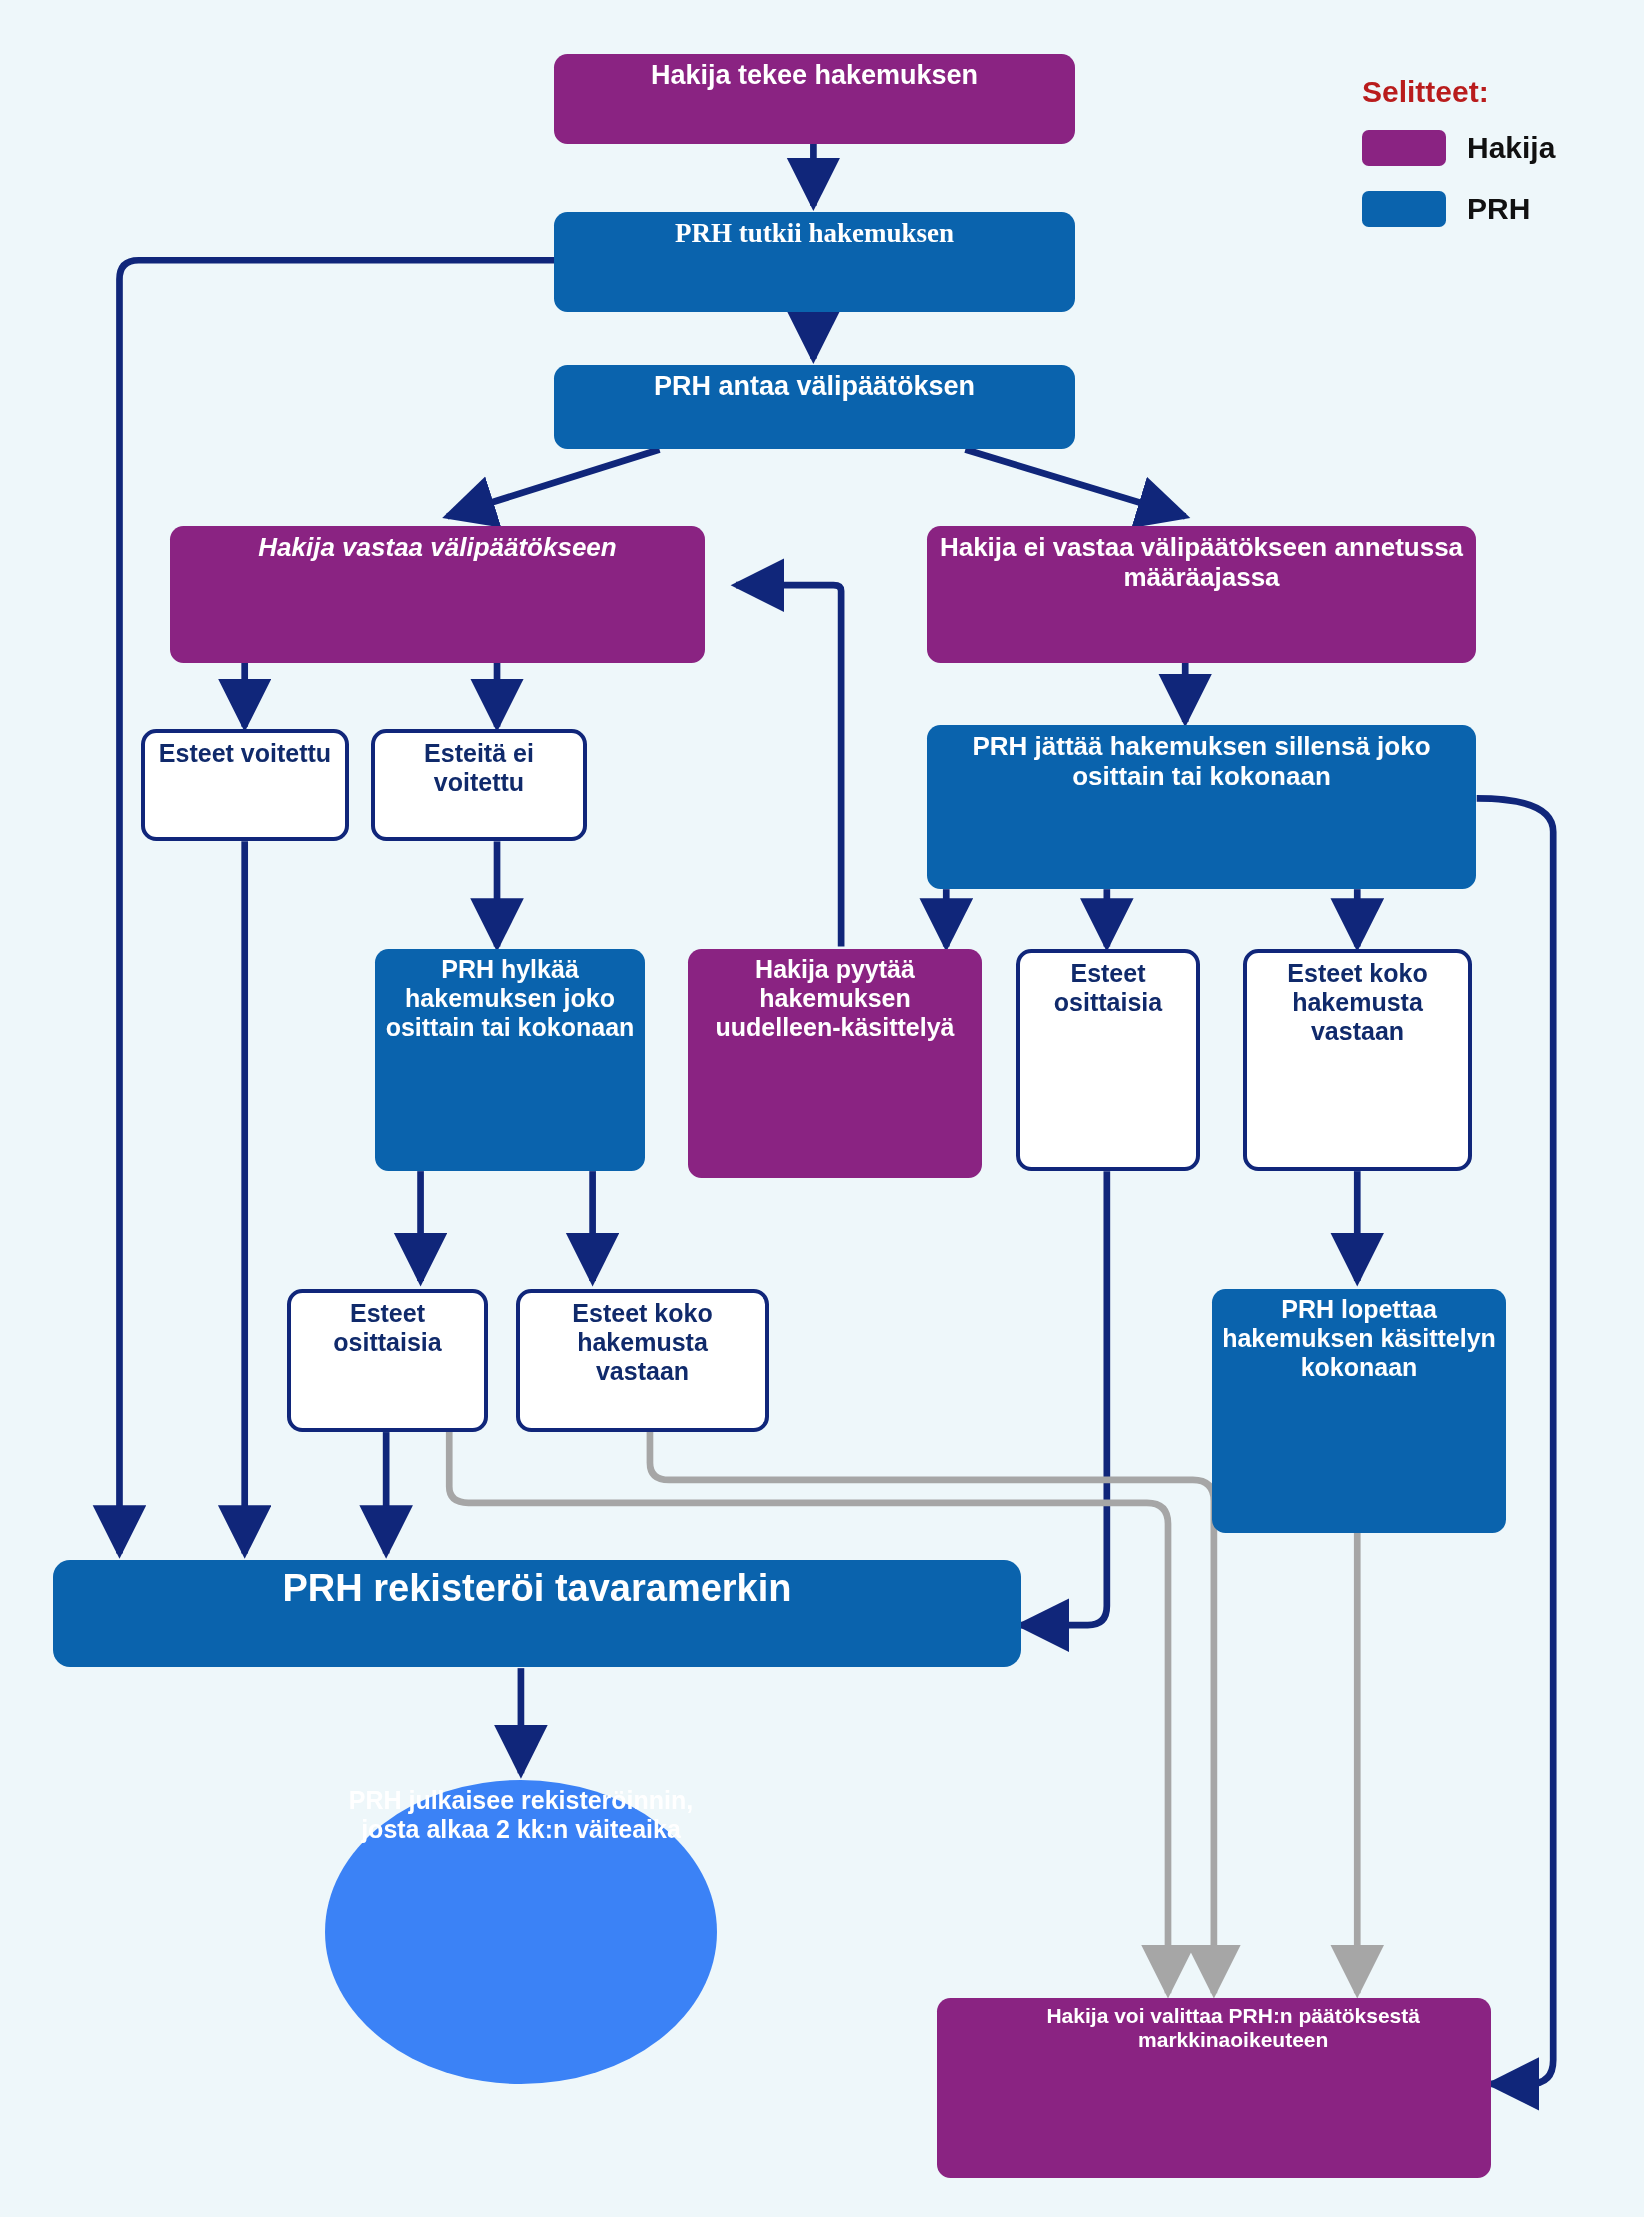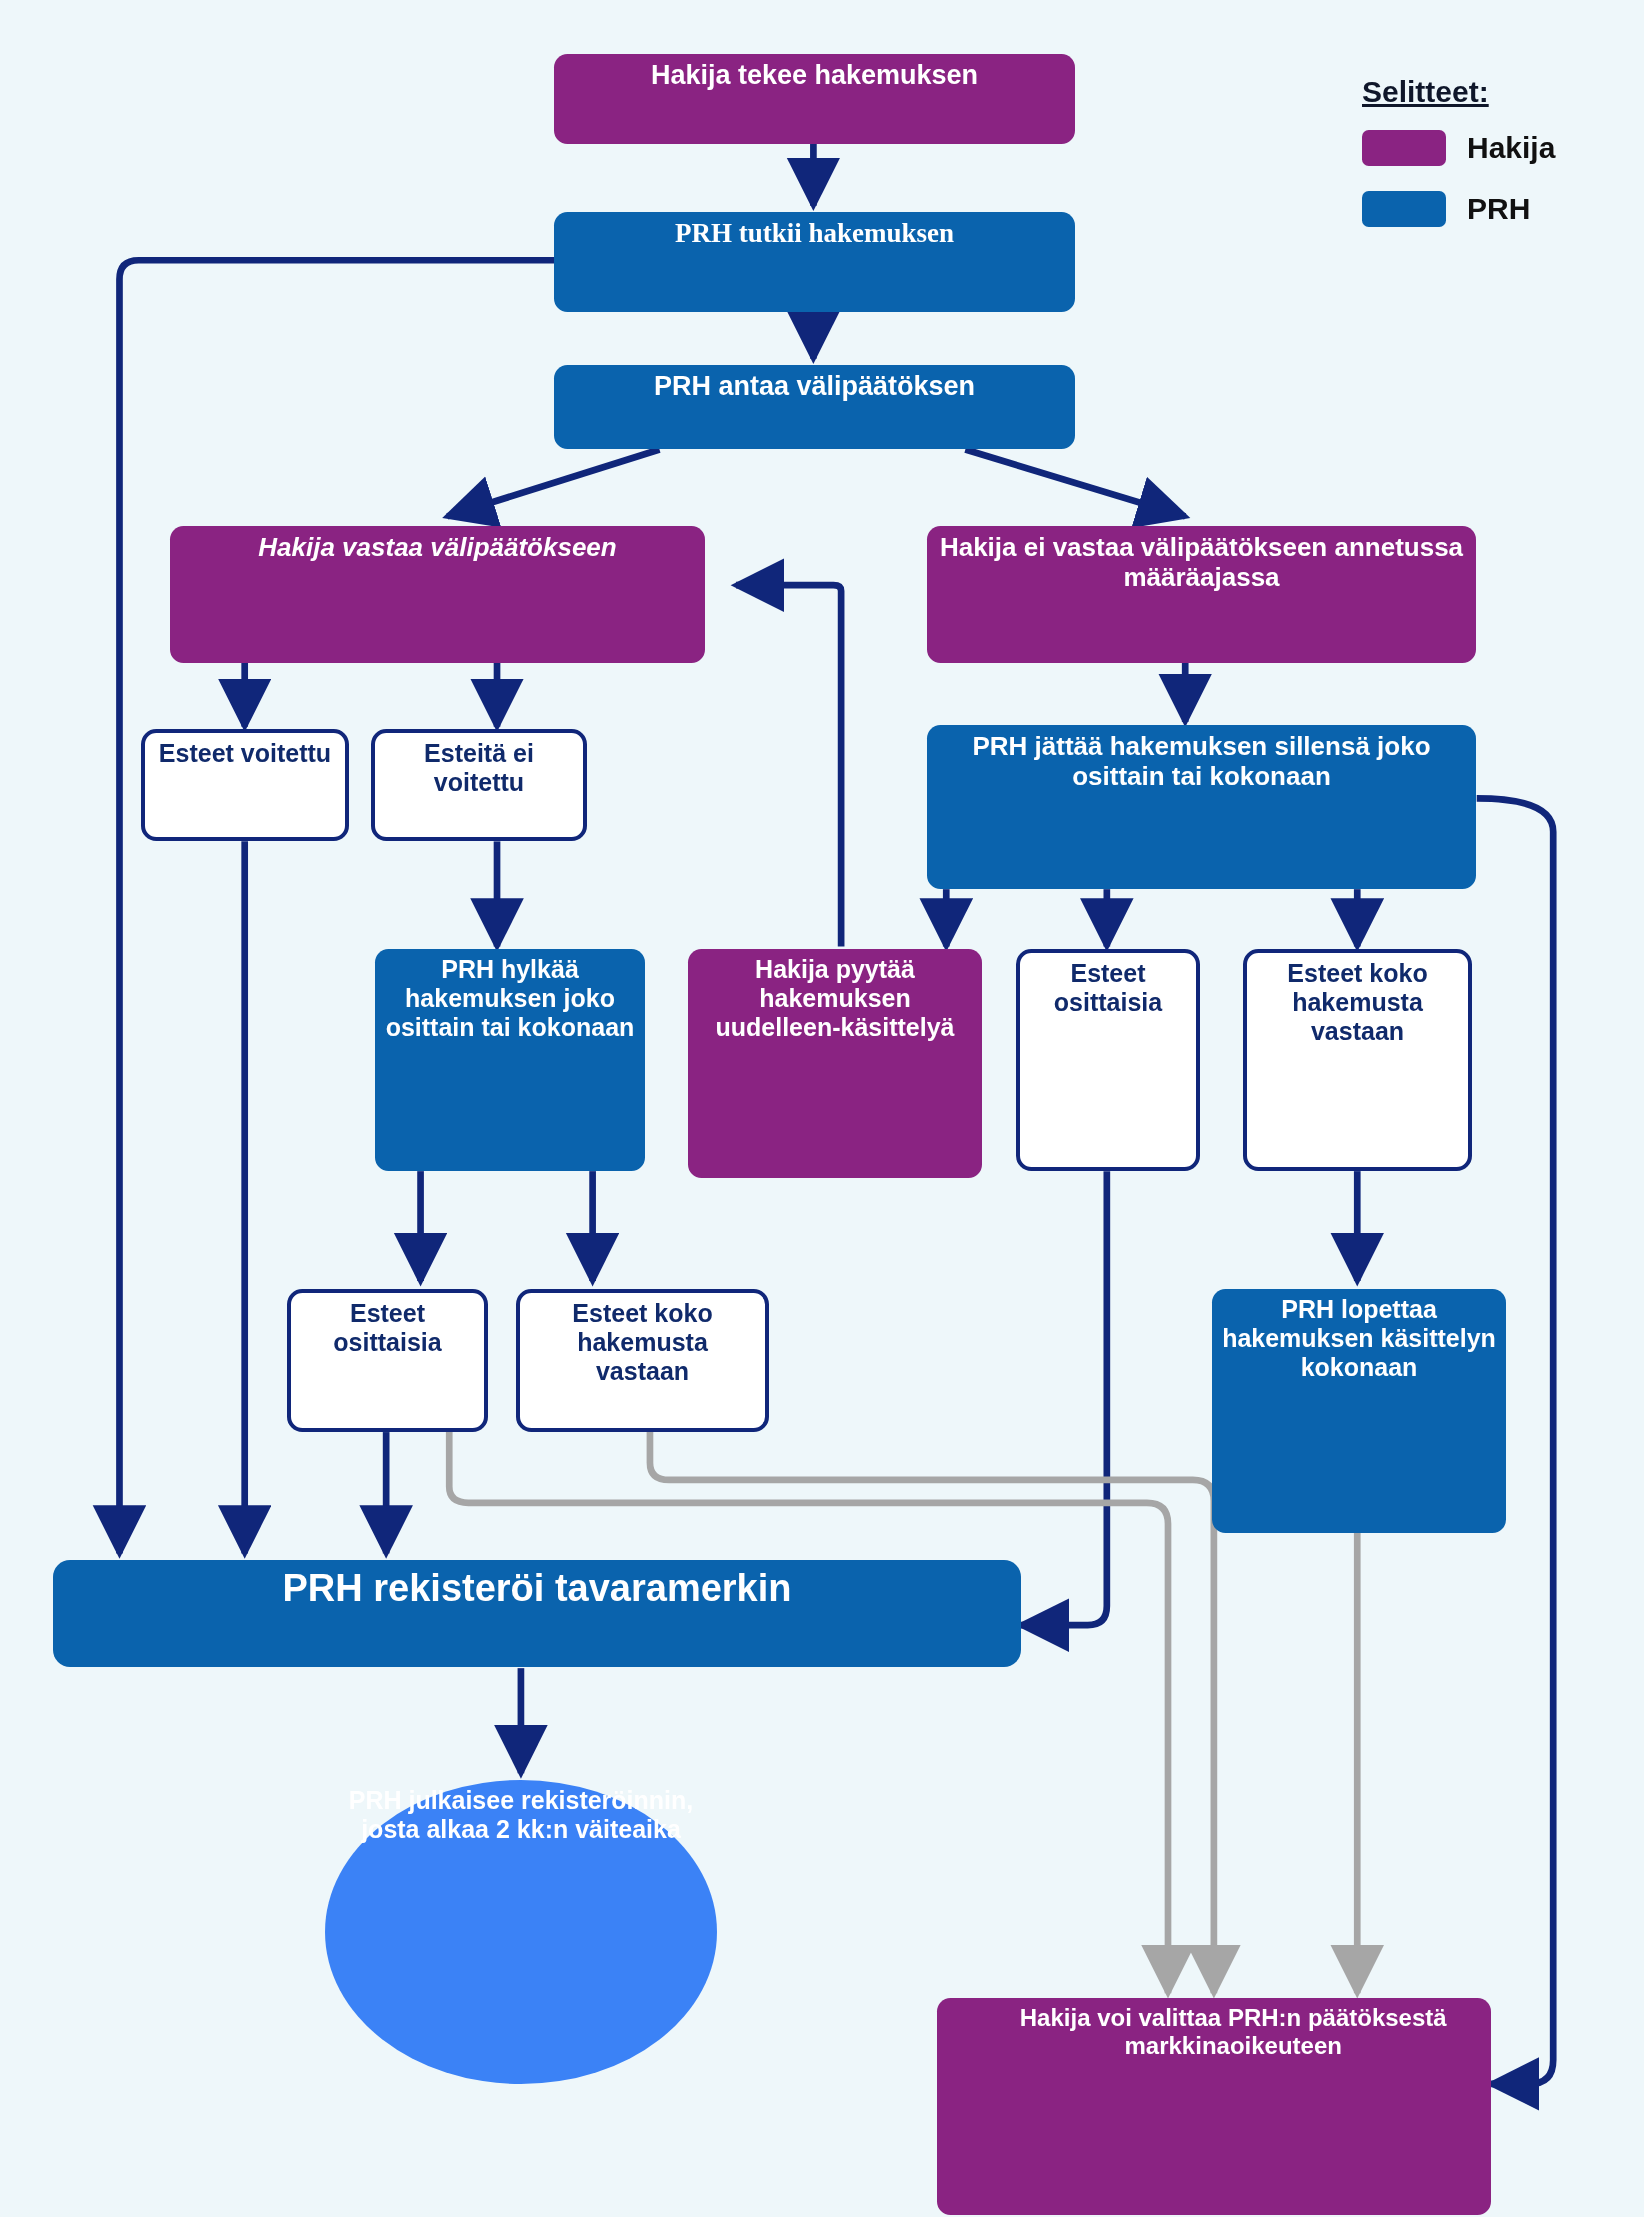--- a/index.html
+++ b/index.html
@@ -23,21 +23,21 @@
     border-radius:13.4px;
     padding:5.7px 9.6px;
     z-index:3;
   }
   .purple{background:#8a2382;color:#ffffff;}
   .blue{background:#0a63ad;color:#ffffff;}
   .white{background:#ffffff;color:#102a6b;border:4.8px solid #10267a;border-radius:15.3px;}
   .ellipse{background:#3b82f6;color:#ffffff;border-radius:50%;}
 
   .legend{position:absolute;z-index:5;}
-  .legend-title{font-weight:bold;color:#0f172a;text-decoration:underline;}
+  .legend-title{font-weight:bold;color:#b91c1c;}
   .legend-row{display:flex;align-items:center;}
   .legend-swatch{border-radius:6.7px;}
   .legend-label{font-weight:bold;color:#111111;}
 </style>
 </head>
 <body>
 
 <div id="stage">
 
   <svg id="edges" viewBox="0 0 1720 2320">
@@ -164,21 +164,21 @@
   </div>
 
   <div class="node blue" style="left:53px;top:1560px;width:968px;height:107px;font-size:38px;border-radius:17px;">
     <span>PRH rekisteröi tavaramerkin</span>
   </div>
 
   <div class="node ellipse" style="left:325px;top:1780px;width:392px;height:304px;font-size:25px;">
     <span>PRH julkaisee rekisteröinnin, josta alkaa 2 kk:n väiteaika</span>
   </div>
 
-  <div class="node purple" style="left:937px;top:1998px;width:554px;height:217px;font-size:24px;padding-left:48px;">
+  <div class="node purple" style="left:937px;top:1998px;width:554px;height:180px;font-size:21px;padding-left:48px;">
     <span>Hakija voi valittaa PRH:n päätöksestä markkinaoikeuteen</span>
   </div>
 
   <div class="legend" style="left:1362px;top:75px;width:249px;">
     <div class="legend-title" style="font-size:30px;margin-bottom:21px;">Selitteet:</div>
     <div class="legend-row" style="margin-bottom:25px;">
       <span class="legend-swatch" style="background:#8a2382;width:84px;height:36px;display:inline-block;margin-right:21px;"></span>
       <span class="legend-label" style="font-size:30px;">Hakija</span>
     </div>
     <div class="legend-row">

